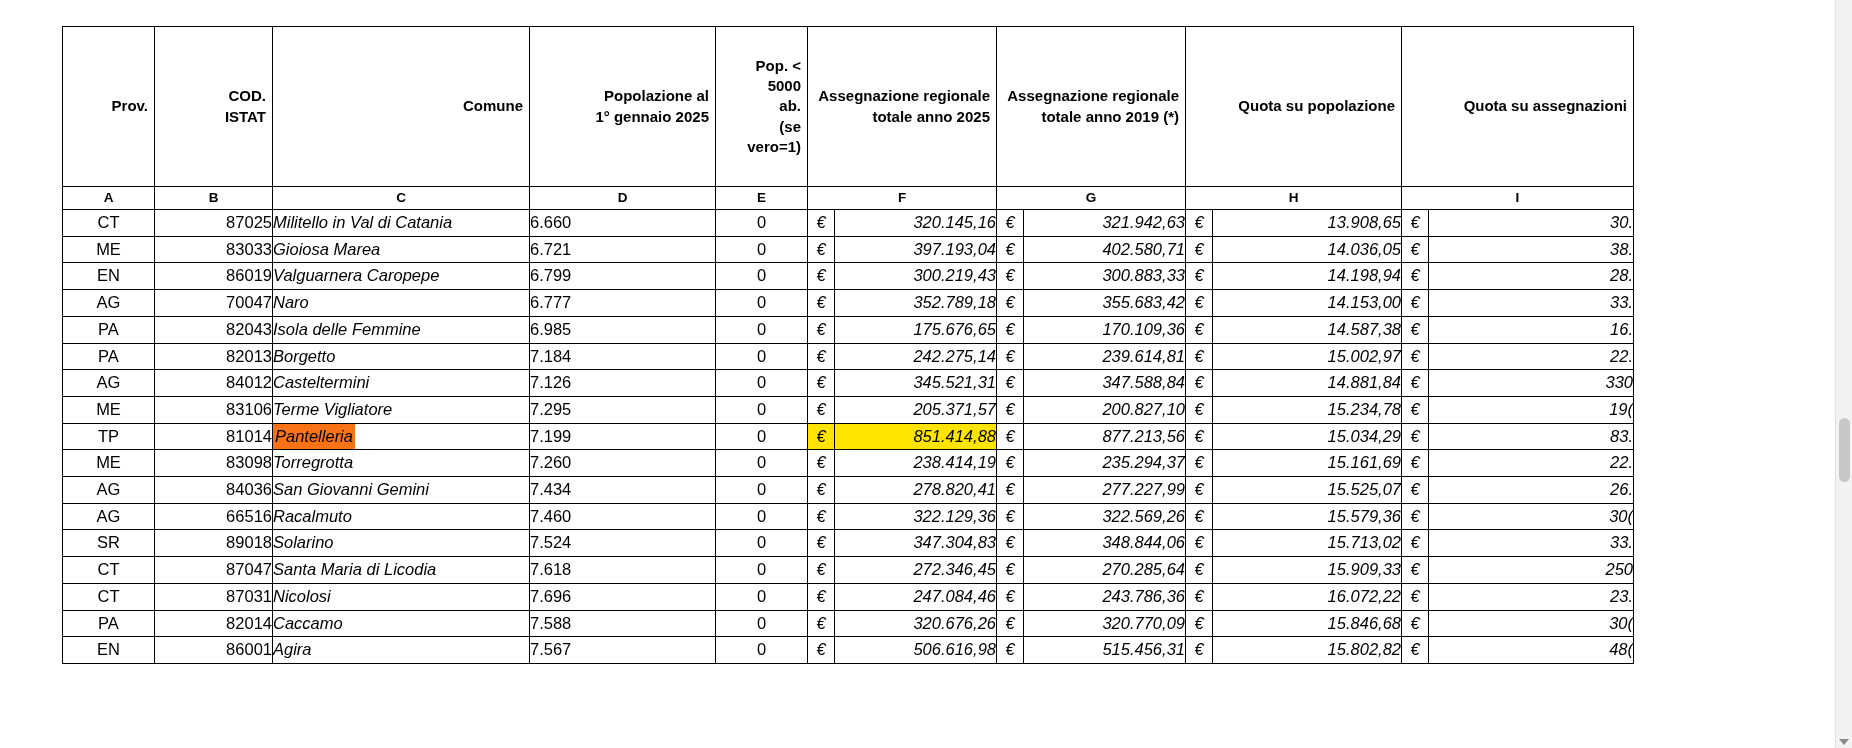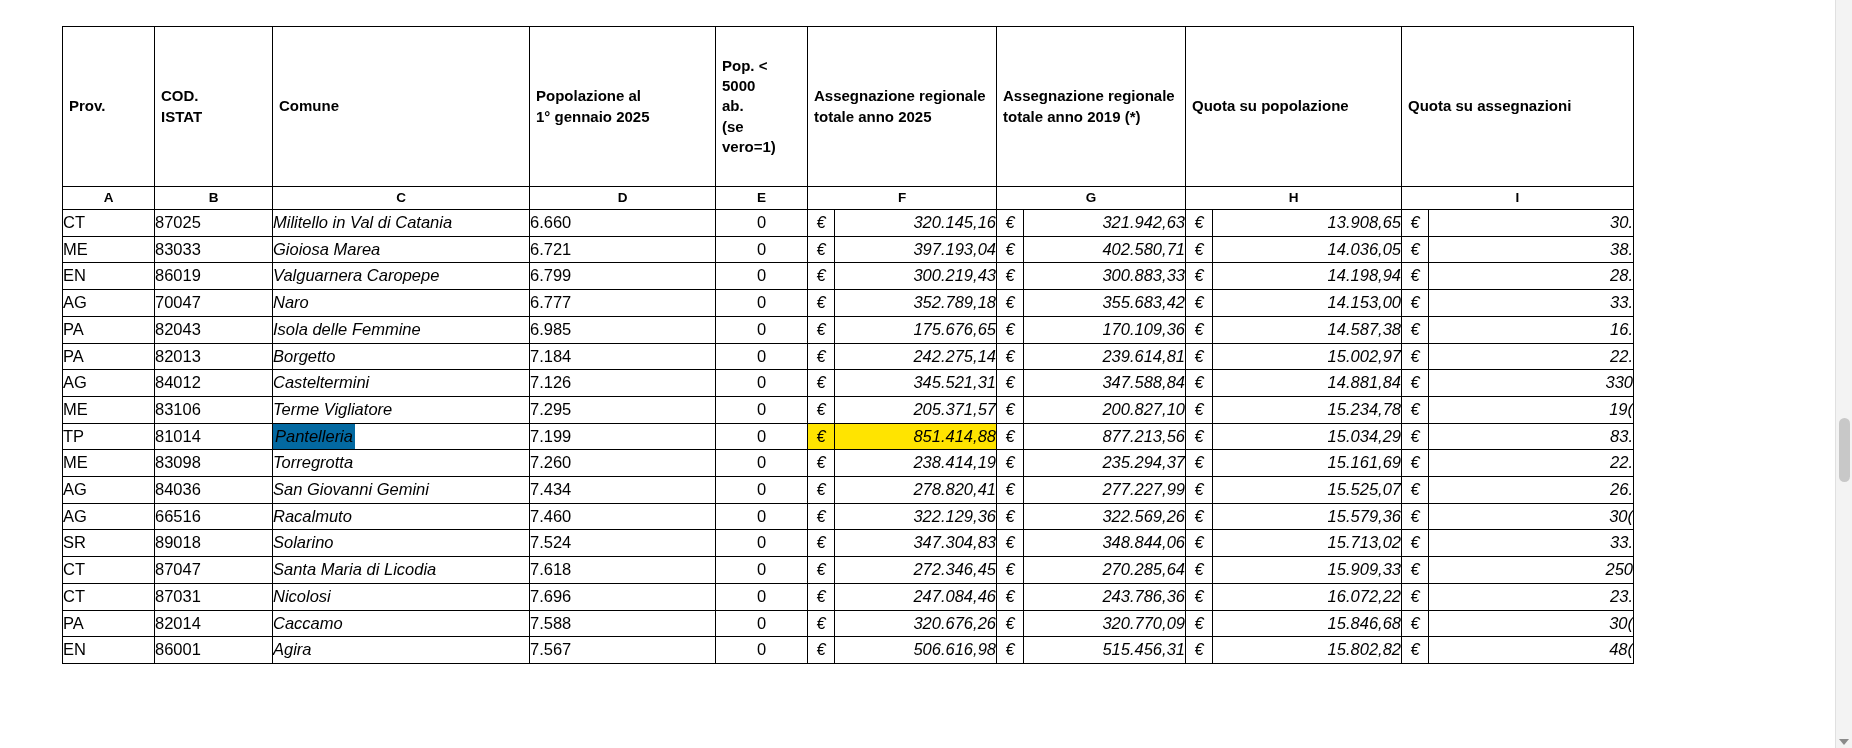--- a/index.html
+++ b/index.html
@@ -45,21 +45,21 @@
   .c-pop    { width: 186px; }
   .c-flag   { width: 92px; }
   .c-eur    { width: 27px; }
   .c-val    { width: 162px; }
   .c-val-h  { width: 189px; }
   .c-valq-h { width: 205px; }
 
   
   tr.head-row th {
     height: 160px;
-    text-align: left;
+    text-align: right;
     font-size: 15px;
     font-weight: bold;
     line-height: 1.35;
     padding: 2px 6px;
   }
 
   
   tr.letter-row td {
     height: 22px;
     text-align: center;
@@ -69,30 +69,30 @@
   }
 
   
   tr.data-row td {
     height: 25.7px;
     font-size: 16.5px;
     line-height: 25.7px;
     white-space: nowrap;
     overflow: hidden;
   }
-  td.prov   { }
-  td.istat  { text-align: left; font-weight: bold; }
+  td.prov   { text-align: center; }
+  td.istat  { text-align: right; font-weight: bold; }
   td.comune { text-align: left; padding-left: 8px; font-style: italic; }
   td.pop    { padding-right: 8px; }
   td.flag   { text-align: center; }
   td.eur    { text-align: center; font-style: italic; font-size: 15.5px; border-right: none; }
   td.val    { text-align: right; padding-right: 10px; font-style: italic; border-left: none; }
 
   .hl { background: #ffe400 !important; }
-  .hl-comune { display: inline-block; background: #0369a1; padding: 0 2px; }
+  .hl-comune { display: inline-block; background: #f97316; padding: 0 2px; }
 
   
   .scrollbar {
     position: absolute;
     right: 0;
     top: 0;
     width: 16px;
     height: 748px;
     background: #f3f3f3;
     border-left: 1px solid #e0e0e0;

